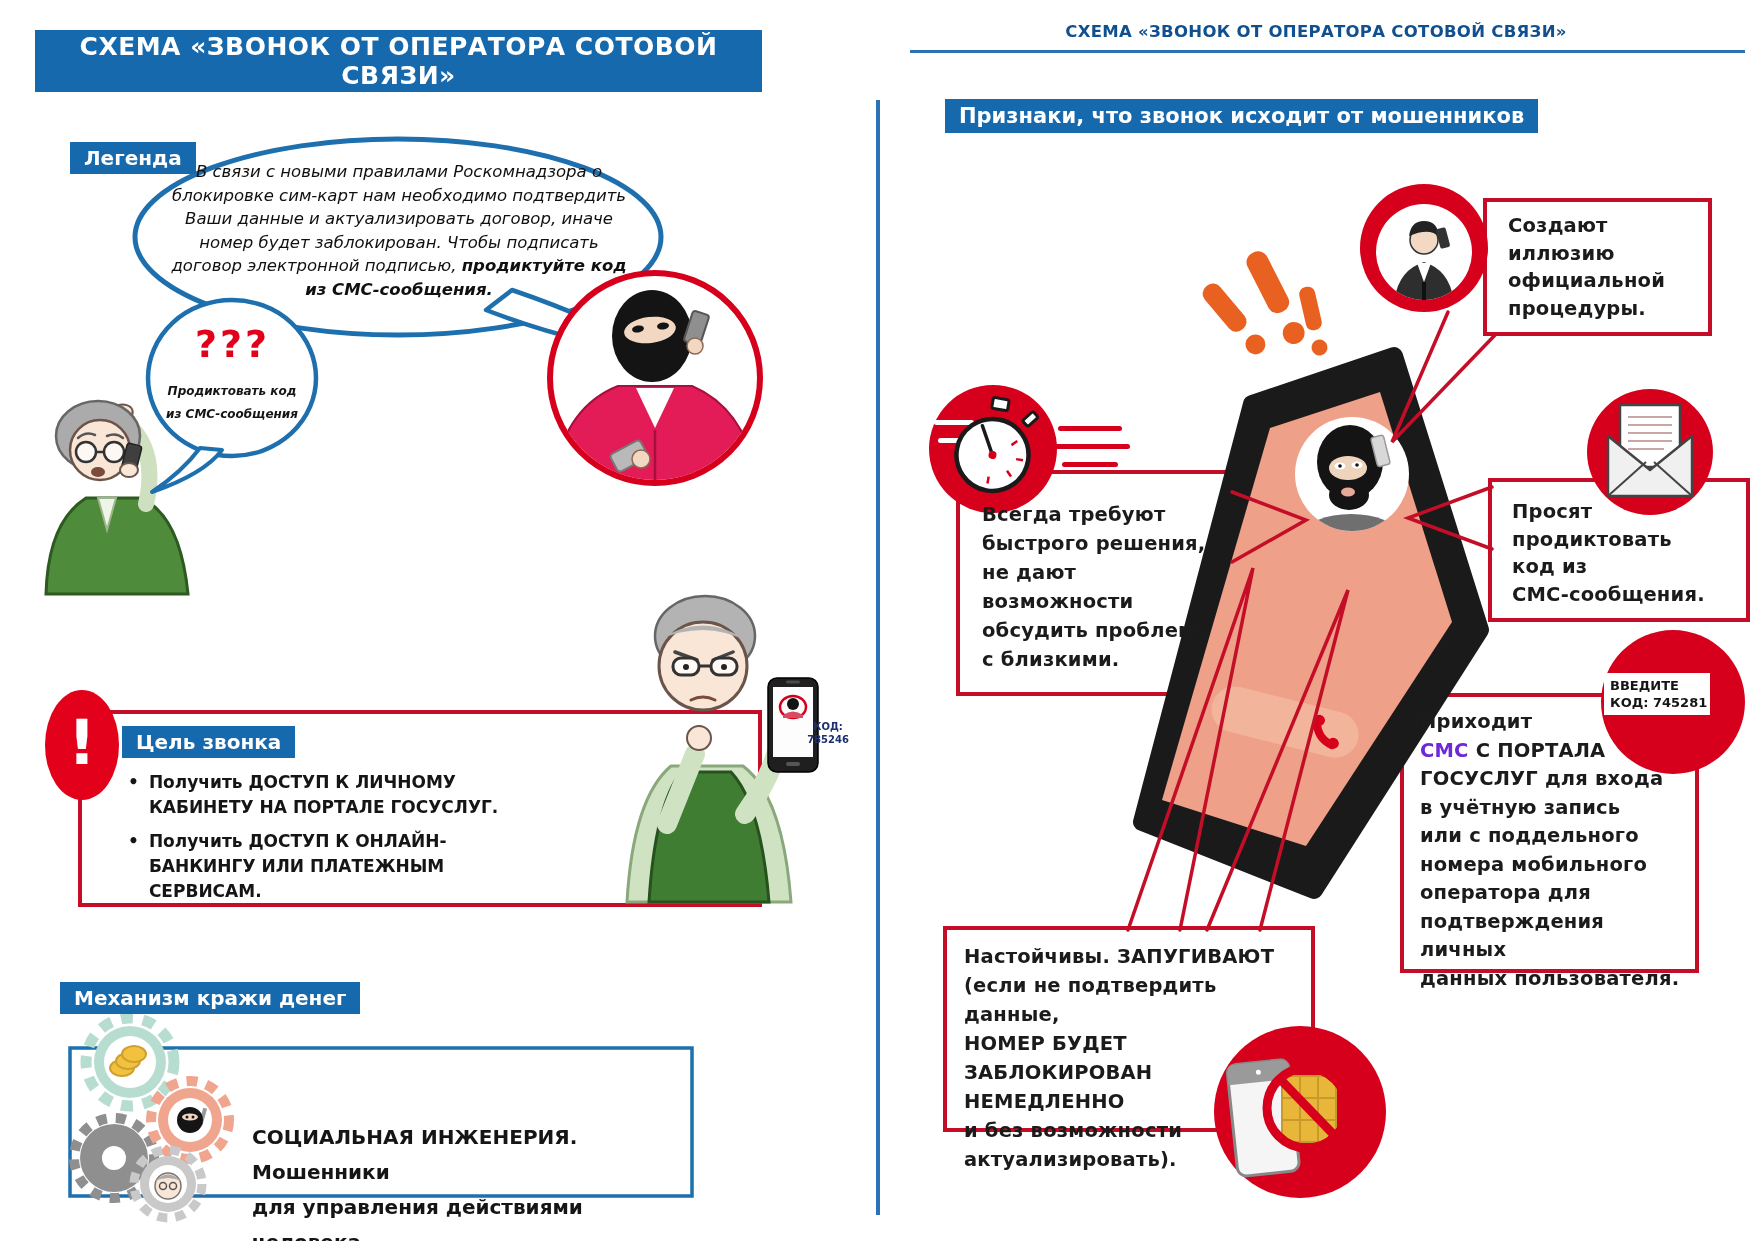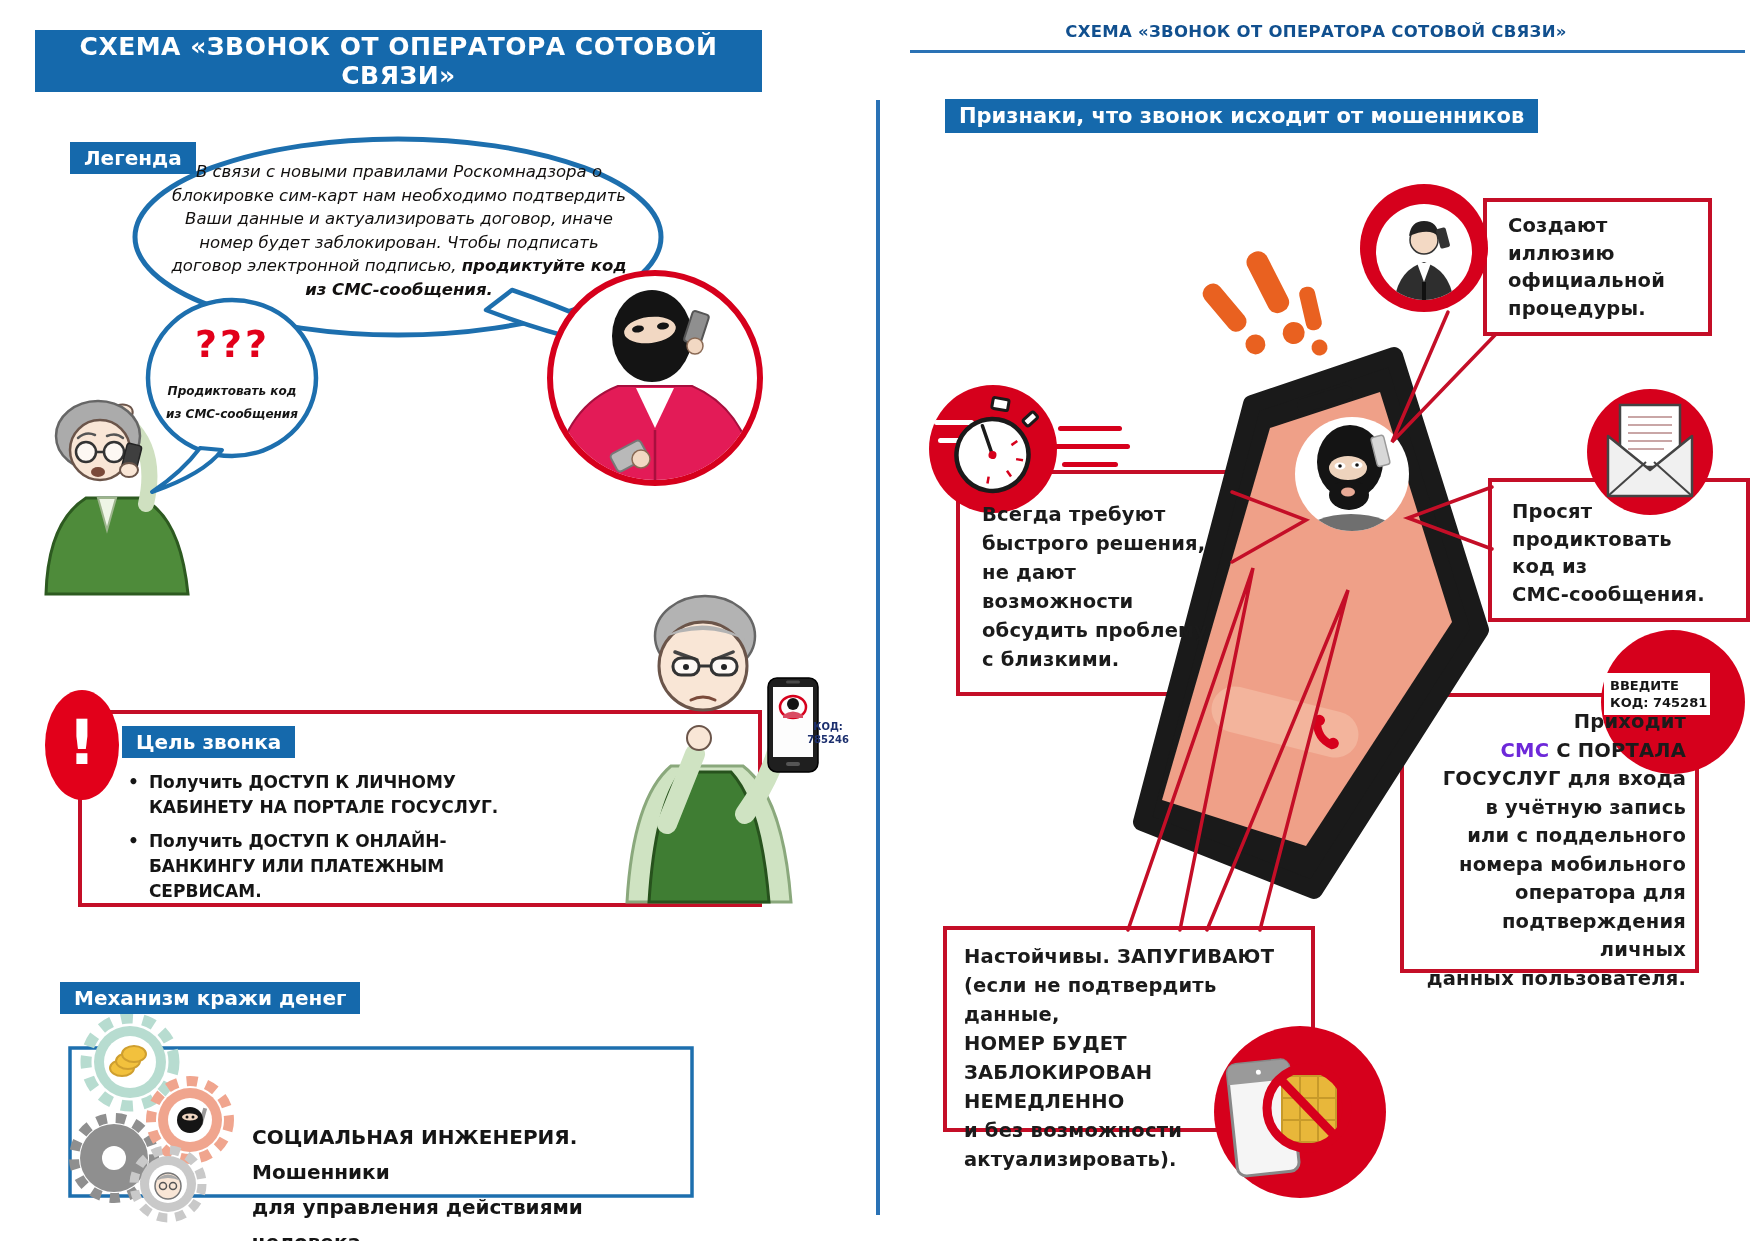--- a/index.html
+++ b/index.html
@@ -330,21 +330,21 @@
     <span class="line">продиктовать</span>
     <span class="line">код из</span>
     <span class="line">СМС-сообщения.</span>
   </div>
 
   <div class="abs" style="left:1604px;top:673px;width:98px;background:#ffffff;padding:4px 2px 4px 6px;font-weight:bold;font-size:13px;line-height:17px;color:#151515;">
     <span class="line">ВВЕДИТЕ</span>
     <span class="line">КОД: 745281</span>
   </div>
 
-  <div class="abs callout" style="left:1420px;top:708px;width:266px;line-height:28.5px;text-align:right;">
+  <div class="abs callout" style="left:1420px;top:708px;width:266px;line-height:28.5px;">
     <span class="line">Приходит</span>
     <span class="line"><span class="red">СМС</span><span> С ПОРТАЛА</span></span>
     <span class="line">ГОСУСЛУГ для входа</span>
     <span class="line">в учётную запись</span>
     <span class="line">или с поддельного</span>
     <span class="line">номера мобильного</span>
     <span class="line">оператора для</span>
     <span class="line">подтверждения личных</span>
     <span class="line">данных пользователя.</span>
   </div>

